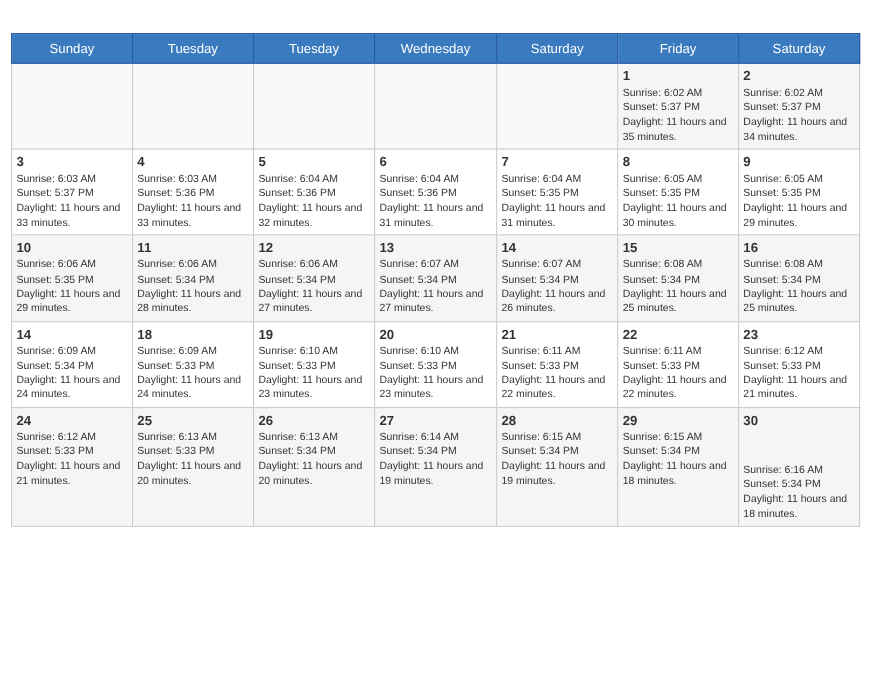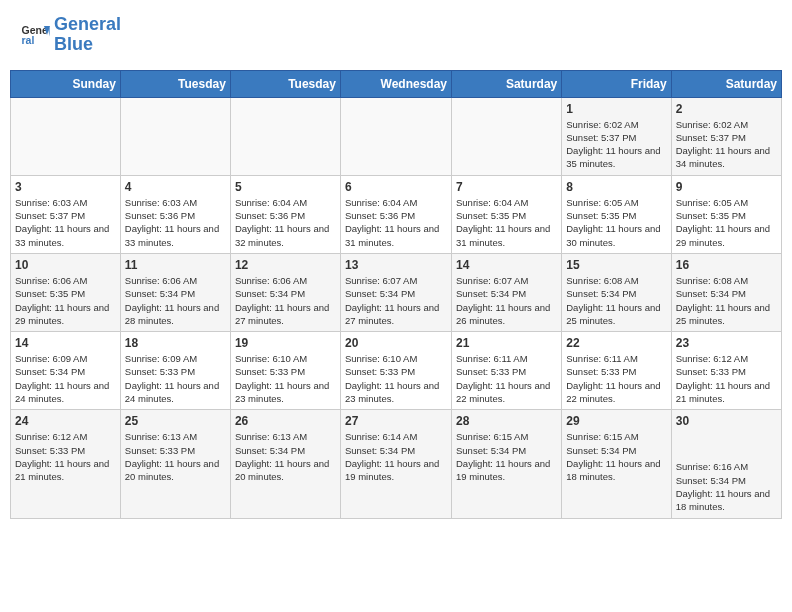--- a/index.html
+++ b/index.html
@@ -48,23 +48,23 @@
       color: #555;
     }
     .calendar {
       width: 100%;
       border-collapse: collapse;
     }
     .calendar th {
       background-color: #3a7abf;
       color: #fff;
       font-size: 12px;
-      font-weight: bold;
+      font-weight: normal;
       padding: 6px 4px;
-      text-align: right;
+      text-align: center;
       border: 1px solid #2a5a9f;
       margin-left: 10px;
     }
     .calendar td {
       vertical-align: top;
       border: 1px solid #ccc;
       padding: 4px;
       font-size: 10px;
       color: #333;
       min-height: 80px;
@@ -89,34 +89,20 @@
       color: #333;
     }
     .empty-cell {
       background: #f9f9f9 !important;
     }
   </style>
 </head>
 <body>
 
 <div class="header">
-  <div class="logo">
-    <svg class="logo-icon" viewBox="0 0 40 40">
-      <text x="2" y="18" font-size="14" font-weight="bold" fill="#333">Gene</text>
-      <text x="2" y="32" font-size="14" font-weight="bold" fill="#3a7abf">ral</text>
-      <polygon points="32,8 40,8 36,20" fill="#3a7abf"></polygon>
-      <polygon points="36,10 44,10 40,22" fill="#3a7abf" opacity="0.6"></polygon>
-    </svg>
-    <div>
-      <div class="logo-text">
-        <span>General</span><br>
-        <span style="color:#3a7abf">Blue</span>
-      </div>
-    </div>
-  </div>
 </div>
 
 <table class="calendar">
   <thead>
     <tr>
     <th>Sunday</th>
         <th>Tuesday</th>
         <th>Tuesday</th>
         <th>Wednesday</th>
         <th>Saturday</th>

